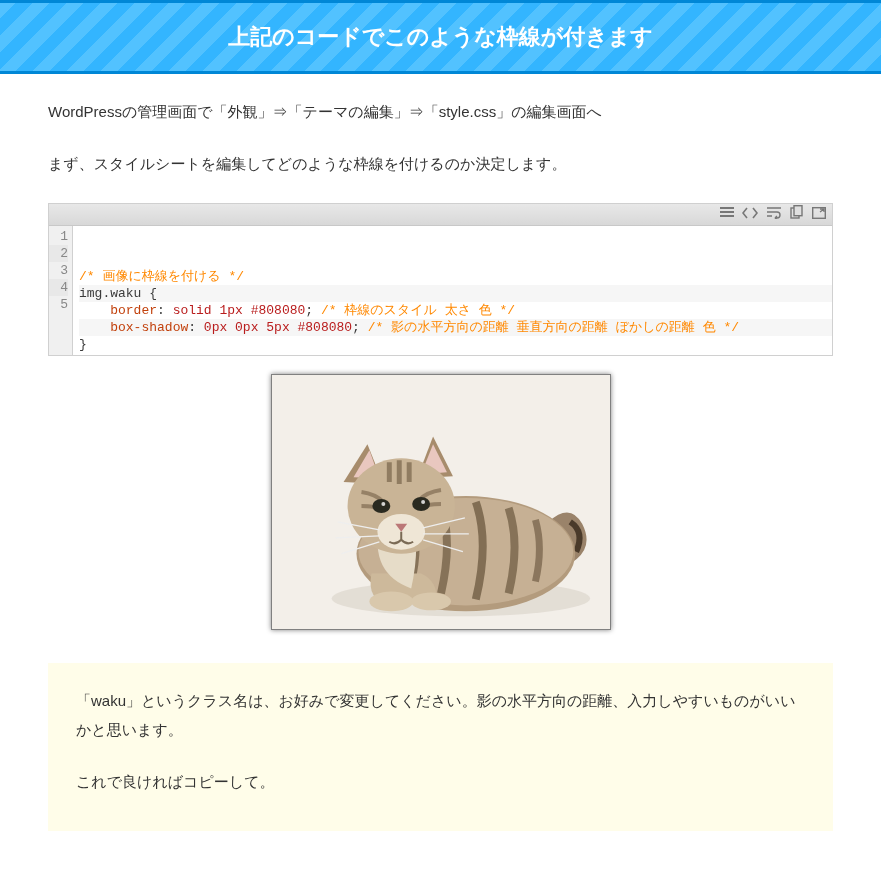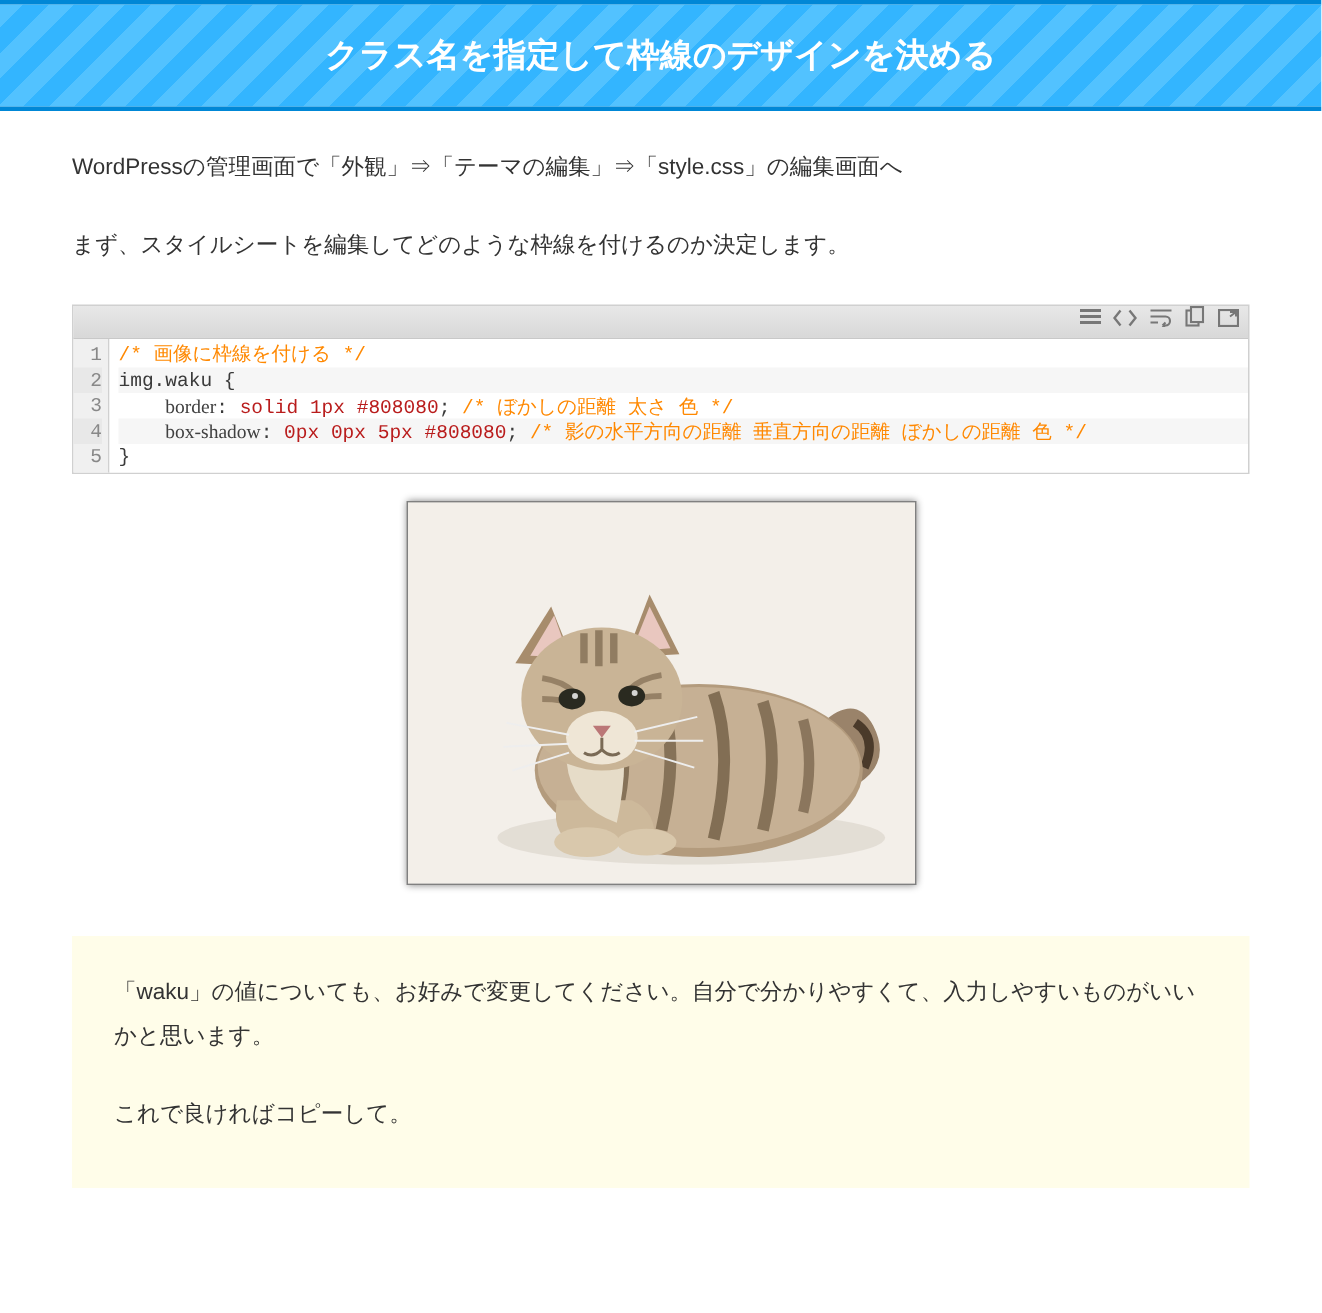--- a/index.html
+++ b/index.html
@@ -63,26 +63,27 @@
   text-align: right;
   padding: 2px 4px 2px 0;
   color: #888;
   user-select: none;
 }
 .gutter div { height: 17px; }
 .gutter .hl { background: #e8e8e8; }
 .codelines {
   padding: 2px 0 2px 6px;
   background: #fff;
+  margin-top: 40px;
 }
 .codelines .line { white-space: pre; height: 17px; }
 .codelines .alt { background: #f6f6f6; }
 .tok-comment { color: #ff8800; }
 .tok-plain { color: #3a3a3a; text-align: center; }
-.tok-key { color: #404040; font-family: Liberation Serif, serif; }
+.tok-key { color: #c2410c; }
 .tok-val { color: #b91c1c; }
 .img-wrap { text-align: center; margin: 0 0 24px 0; }
 .img-frame {
   display: inline-block;
   border: 1px solid #808080;
   box-shadow: 0 0 5px #808080;
   width: 340px;
   height: 256px;
   background: #f6f4f1;
   position: relative;
@@ -94,21 +95,21 @@
   padding: 24px 28px 10px 28px;
 }
 .notebox p { margin: 0 0 24px 0; }
 </style>
 </head>
 <body>
 
 <div class="page">
 
   <div class="banner">
-    <span>クラス名を指定して枠線のデザインを決める</span>
+    <span>上記のコードでこのような枠線が付きます</span>
   </div>
 
   <div class="content">
 
     <p class="para">WordPressの管理画面で「外観」⇒「テーマの編集」⇒「style.css」の編集画面へ</p>
     <p class="para">まず、スタイルシートを編集してどのような枠線を付けるのか決定します。</p>
 
     <div class="code-container">
       <div class="code-toolbar">
         <span>
@@ -143,21 +144,21 @@
         <div class="gutter" id="gutter">
             <div>1</div>
             <div class="hl">2</div>
             <div>3</div>
             <div class="hl">4</div>
             <div>5</div>
           </div>
         <div class="codelines" id="codelines">
             <div class="line"><span class="tok-comment">/* 画像に枠線を付ける */</span></div>
             <div class="line alt"><span class="tok-plain">img.waku {</span></div>
-            <div class="line"><span class="tok-plain">    </span><span class="tok-key">border</span><span class="tok-plain">: </span><span class="tok-val">solid</span><span class="tok-plain"> </span><span class="tok-val">1px</span><span class="tok-plain"> </span><span class="tok-val">#808080</span><span class="tok-plain">; </span><span class="tok-comment">/* ぼかしの距離 太さ 色 */</span></div>
+            <div class="line"><span class="tok-plain">    </span><span class="tok-key">border</span><span class="tok-plain">: </span><span class="tok-val">solid</span><span class="tok-plain"> </span><span class="tok-val">1px</span><span class="tok-plain"> </span><span class="tok-val">#808080</span><span class="tok-plain">; </span><span class="tok-comment">/* 枠線のスタイル 太さ 色 */</span></div>
             <div class="line alt"><span class="tok-plain">    </span><span class="tok-key">box-shadow</span><span class="tok-plain">: </span><span class="tok-val">0px</span><span class="tok-plain"> </span><span class="tok-val">0px</span><span class="tok-plain"> </span><span class="tok-val">5px</span><span class="tok-plain"> </span><span class="tok-val">#808080</span><span class="tok-plain">; </span><span class="tok-comment">/* 影の水平方向の距離 垂直方向の距離 ぼかしの距離 色 */</span></div>
             <div class="line"><span class="tok-plain">}</span></div>
           </div>
       </div>
     </div>
 
     <div class="img-wrap">
       <div class="img-frame">
         <svg class="cat-svg" viewBox="0 0 340 256" preserveAspectRatio="xMidYMid slice">
           <rect width="340" height="256" fill="#f3efe9"></rect>
@@ -203,18 +204,18 @@
 
             <path d="M108 156 L 66 148 M108 162 L 64 164 M108 168 L 70 180" stroke="#eee" stroke-width="1.3"></path>
             <path d="M152 154 L 194 144 M152 160 L 198 160 M152 166 L 192 178" stroke="#eee" stroke-width="1.3"></path>
           </g>
         </svg>
       </div>
     </div>
 
 
     <div class="notebox">
-      <p>「waku」の値についても、お好みで変更してください。自分で分かりやすくて、入力しやすいものがいいかと思います。</p>
+      <p>「waku」というクラス名は、お好みで変更してください。影の水平方向の距離、入力しやすいものがいいかと思います。</p>
       <p>これで良ければコピーして。</p>
     </div>
 
   </div>
 </div>
 
 </body></html>

